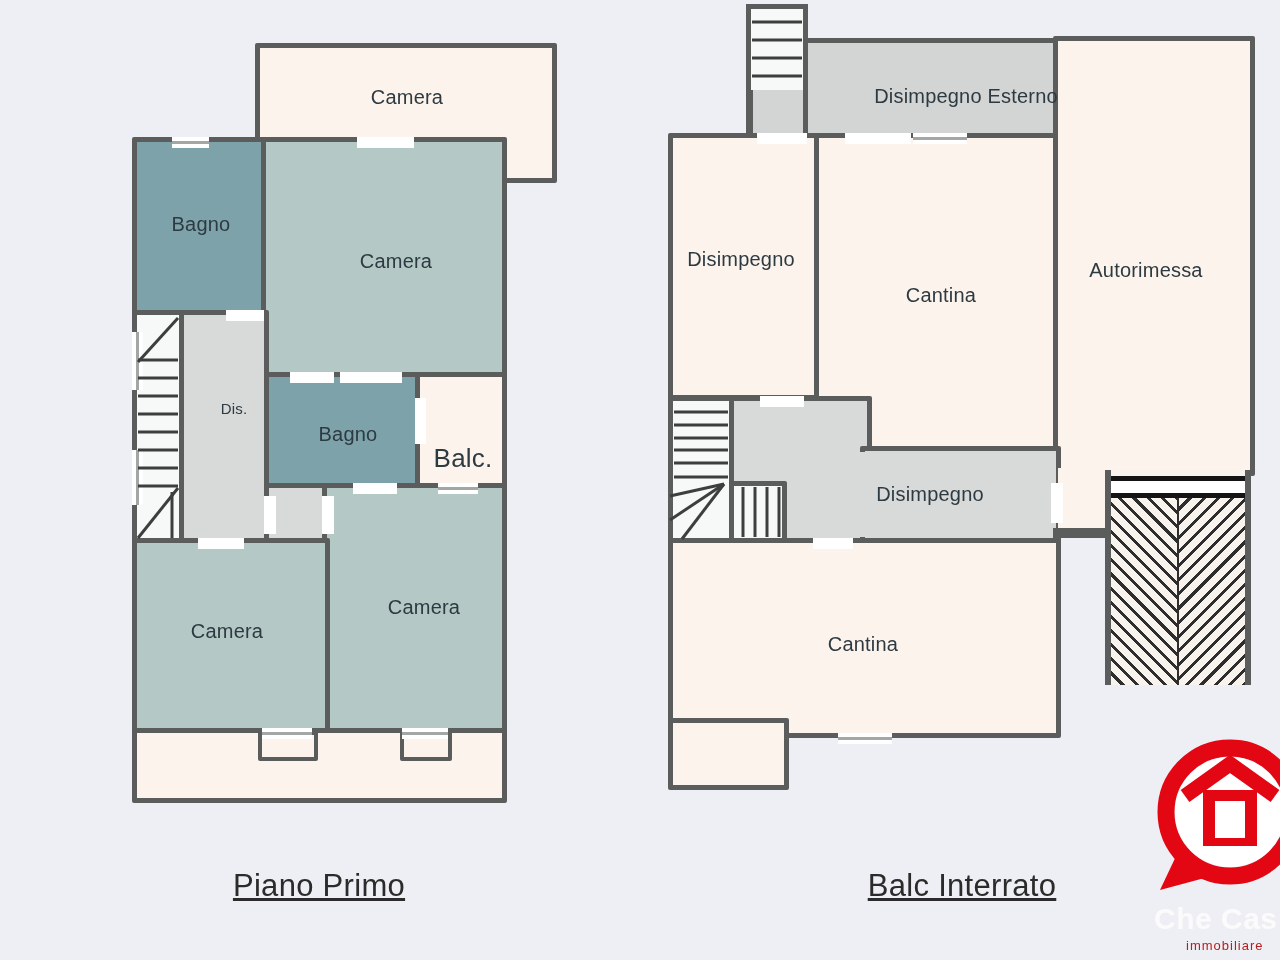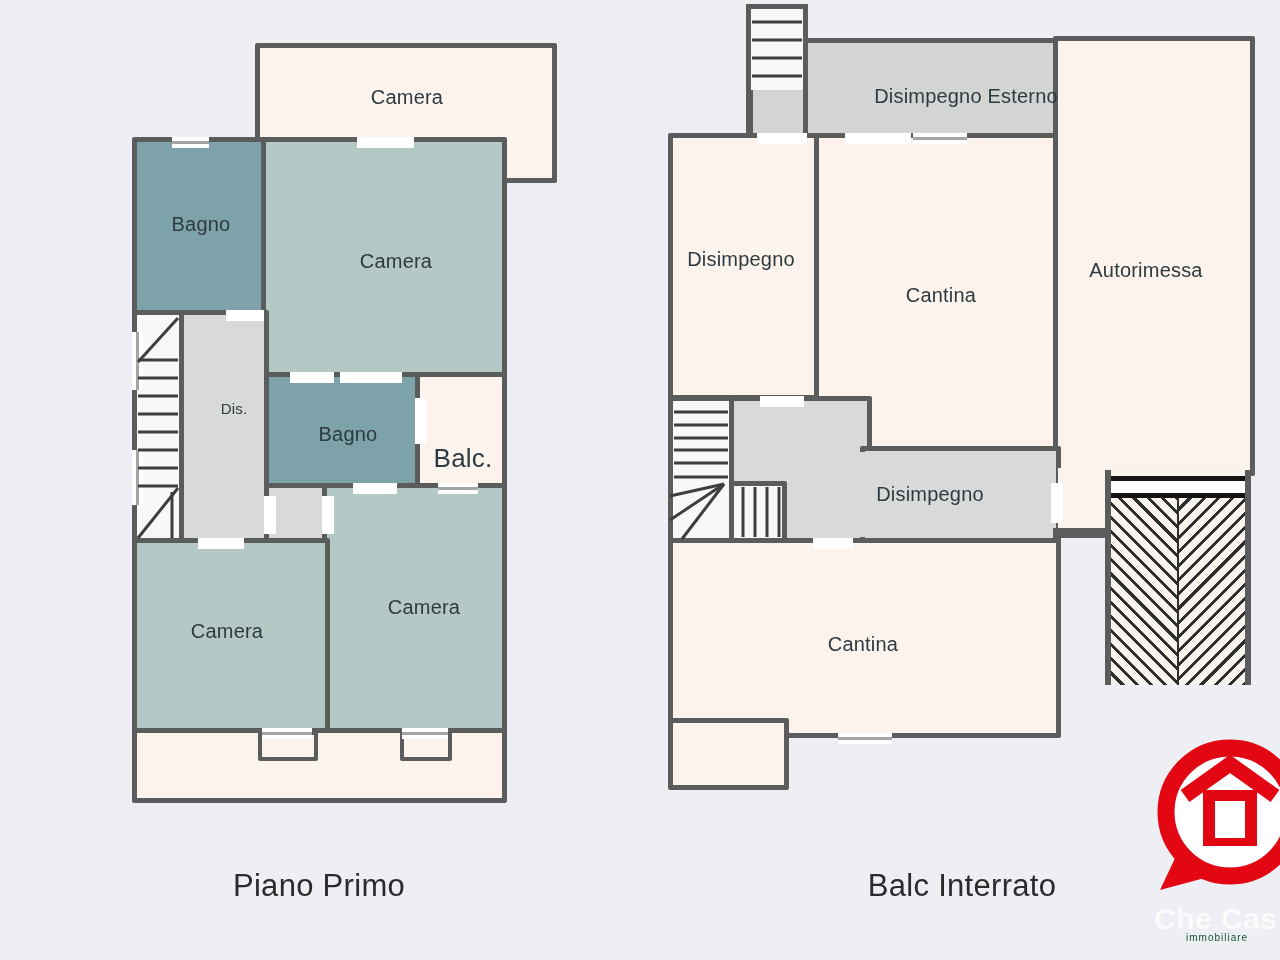--- a/index.html
+++ b/index.html
@@ -34,20 +34,21 @@
     color:#2e3a41;
     letter-spacing:.2px;
   }
   .plan-title{
     position:absolute;
     transform:translate(-50%,-50%);
     font-size:31px;
     color:#2b2b2b;
     white-space:nowrap;
     letter-spacing:.3px;
+    text-decoration:underline;
   }
   svg line{stroke:#3c3f3e;stroke-width:3;}
   .ramp{
     position:absolute;
     border-left:6px solid #5a5d5c;
     border-right:6px solid #5a5d5c;
     box-sizing:border-box;
     background:#f8f3ec;
   }
   .garage-door{
@@ -61,22 +62,22 @@
   .hatch .half-l{position:absolute;left:0;top:0;bottom:0;width:50%;
     background:repeating-linear-gradient(45deg,rgba(0,0,0,0) 0 7px,#2e2e2e 7px 10px);}
   .hatch .half-r{position:absolute;right:0;top:0;bottom:0;width:50%;
     background:repeating-linear-gradient(135deg,rgba(0,0,0,0) 0 7px,#2e2e2e 7px 10px);}
   .hatch .mid{position:absolute;left:calc(50% - 1px);top:0;bottom:0;width:2px;background:#2e2e2e;}
   .logo-brand{
     position:absolute;left:6px;top:180px;
     font-size:30px;font-weight:bold;color:#fbfbfb;white-space:nowrap;letter-spacing:.5px;
   }
   .logo-tagline{
-    position:absolute;left:38px;top:210px;
-    font-size:10px;color:#14532d;white-space:nowrap;letter-spacing:1px;
+    position:absolute;left:38px;top:216px;
+    font-size:13px;color:#b91c1c;white-space:nowrap;letter-spacing:1px;
   }
 </style>
 </head>
 <body>
 
 <div class="abs" style="left:0;top:0;width:1280px;height:960px;">
 
   <div>
     <div class="room cream" style="left:255px;top:43px;width:302px;height:140px;"></div>
     <div class="room teal" style="left:132px;top:137px;width:134px;height:178px;"></div>

